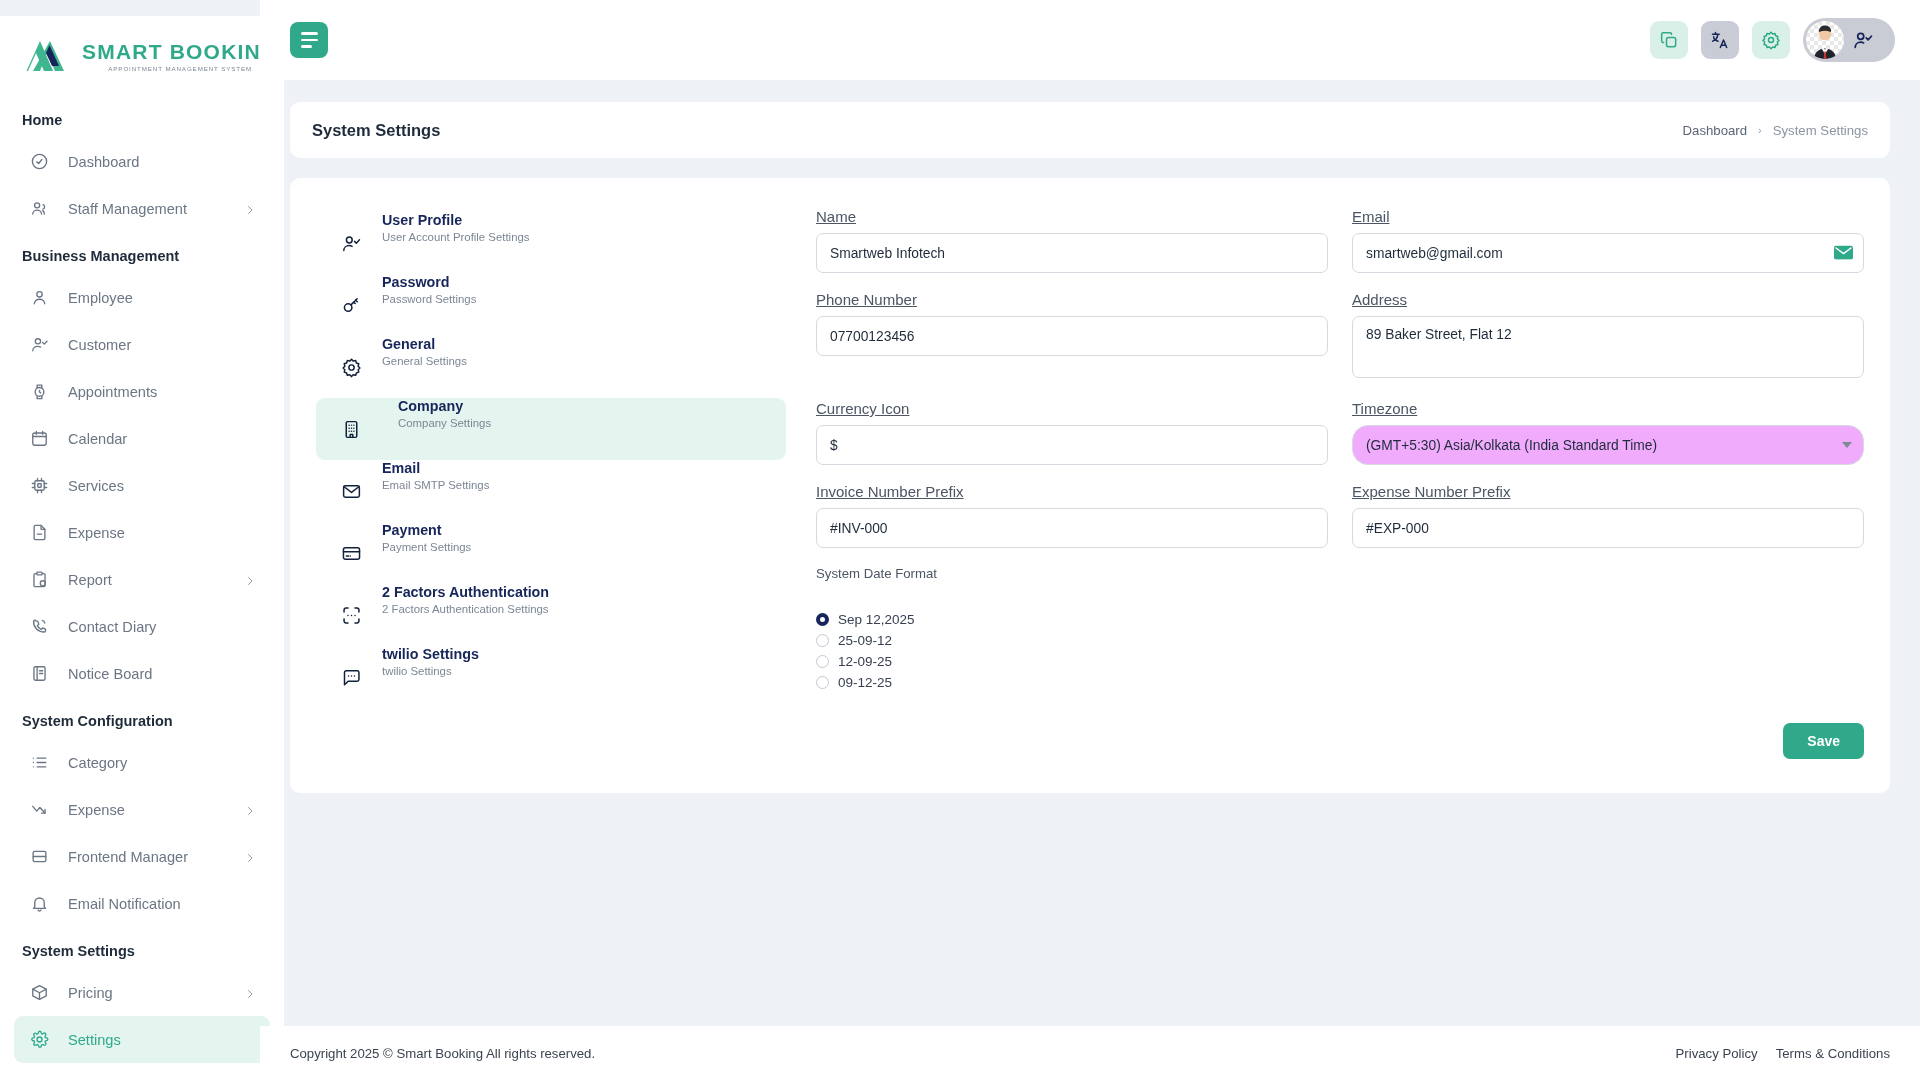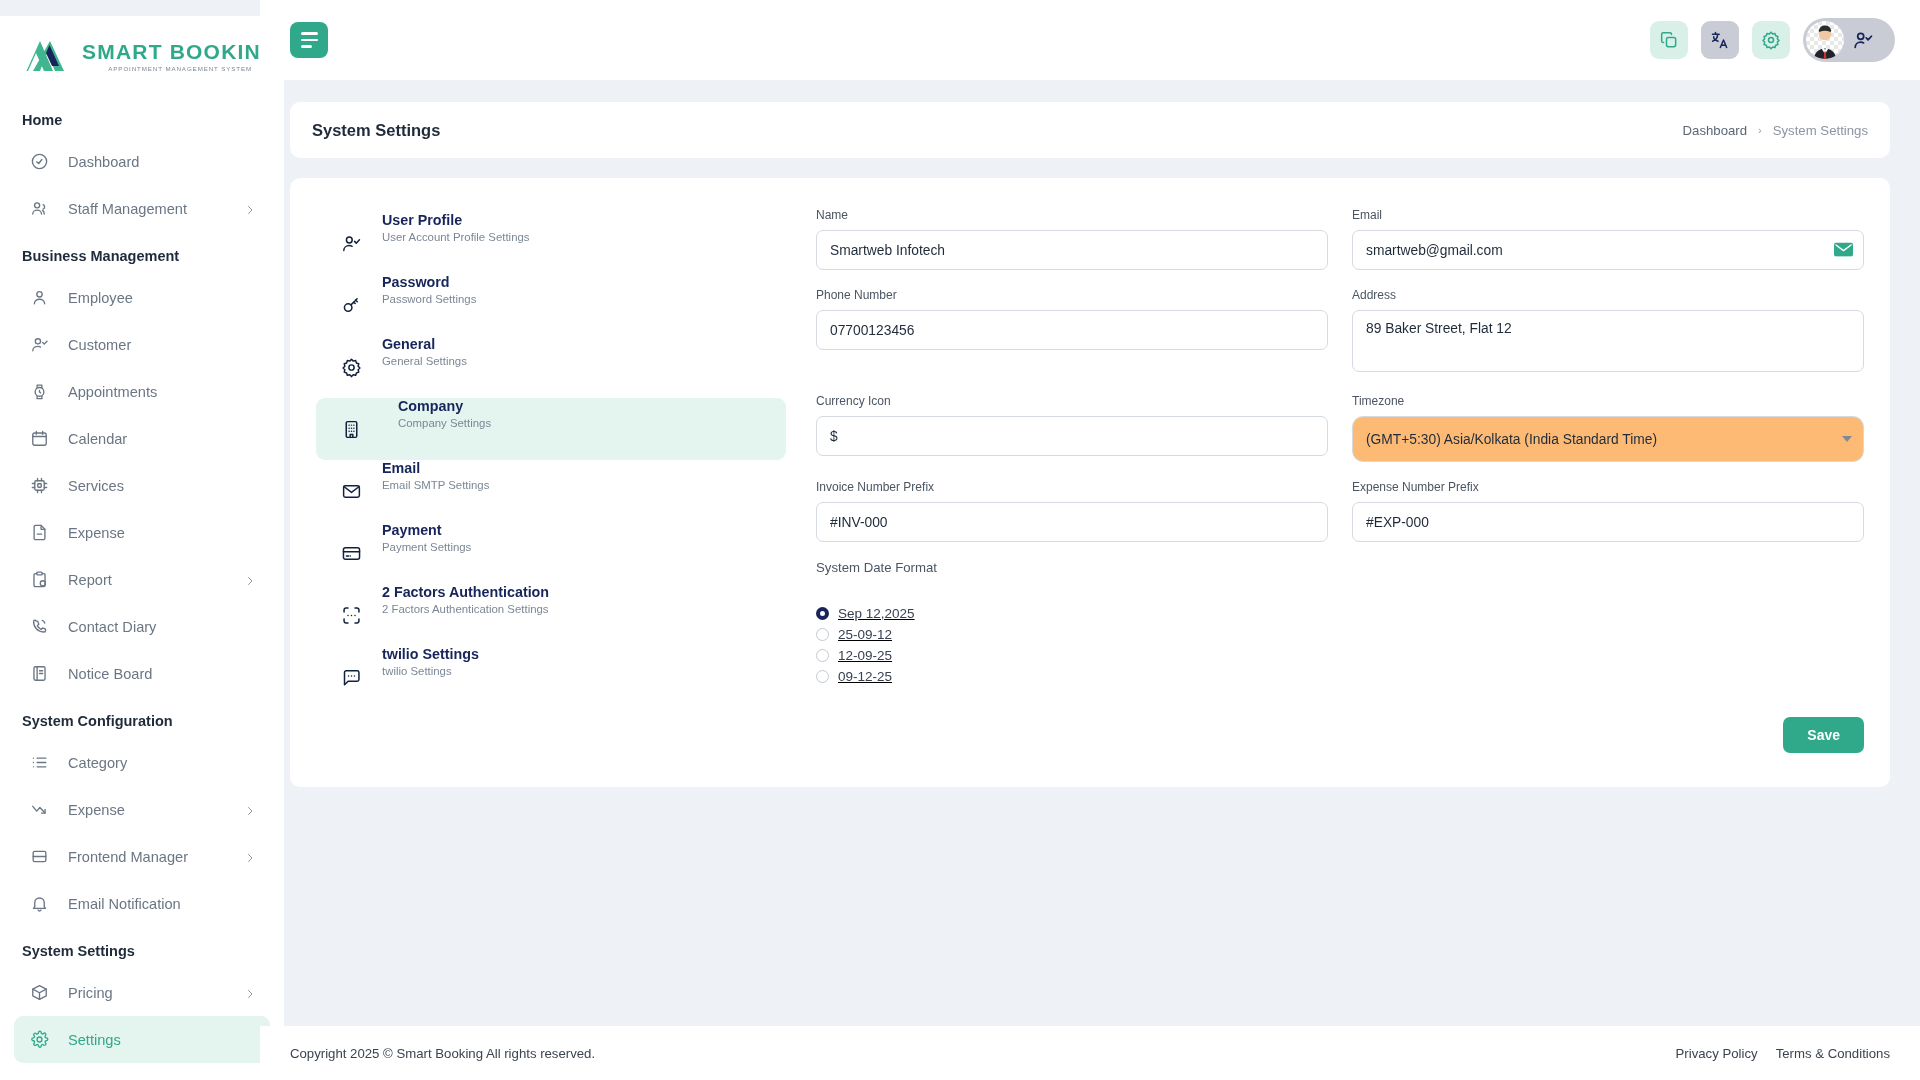--- a/index.html
+++ b/index.html
@@ -105,50 +105,50 @@
   .set-ic { width: 26px; flex: 0 0 26px; margin-right: 18px; display: flex; align-items: center; justify-content: center; color: #12203c; }
   .set-ic svg { width: 21px; height: 21px; stroke: currentColor; fill: none; stroke-width: 1.7; stroke-linecap: round; stroke-linejoin: round; }
   .set-txt { display: flex; flex-direction: column; gap: 3px; }
   .set-title { font-size: 14.3px; font-weight: bold; color: #17255a; line-height: 1.15; }
   .set-sub { font-size: 11.4px; color: #7b8795; line-height: 1.15; }
 
   
   #form-area { flex: 1 1 auto; padding-left: 30px; }
   .row { display: flex; gap: 24px; margin-bottom: 18px; }
   .col { flex: 1 1 0; min-width: 0; }
-  .flabel { font-size: 12px; color: #4b5563; margin-bottom: 8px; display: block; }
+  .flabel { font-size: 15px; color: #4b5563; margin-bottom: 8px; display: block; text-decoration: underline; }
   .finput {
     width: 100%; height: 40px; border: 1px solid #d5dae1; border-radius: 7px;
     padding: 0 13px; font-size: 13.8px; color: #1f2b3a;
     font-family: "Liberation Sans", sans-serif; background: #fff; outline: none;
   }
   .field-wrap { position: relative; }
   .mail-badge {
     position: absolute; right: 11px; top: 50%; transform: translateY(-50%);
     width: 19px; height: 15px; color: #2fa98a;
   }
   textarea.finput { height: 62px; padding-top: 9px; resize: none; line-height: 1.35; }
   .sel-wrap { position: relative; }
   .fselect {
-    width: 100%; height: 46px; border: 1px solid #d5dae1; border-radius: 11px;
+    width: 100%; height: 40px; border: 1px solid #d5dae1; border-radius: 16px;
     padding: 0 30px 0 13px; font-size: 13.8px; color: #1f2b3a;
-    background: #fdba74; display: flex; align-items: center; cursor: pointer;
+    background: #f0abfc; display: flex; align-items: center; cursor: pointer;
   }
   .sel-arrow {
     position: absolute; right: 12px; top: 50%; transform: translateY(-50%);
     width: 0; height: 0; border-left: 5px solid transparent; border-right: 5px solid transparent;
     border-top: 6px solid #808a96;
   }
 
   
   #radio-row { display: flex; margin-top: 13px; }
   .radio-group { }
   #rg-date { width: 267px; flex: 0 0 267px; }
   .rg-title { font-size: 13.2px; color: #4b5563; margin-bottom: 28px; }
-  .radio-line { display: flex; align-items: center; height: 21px; cursor: pointer; text-decoration: underline; }
+  .radio-line { display: flex; align-items: center; height: 21px; cursor: pointer; }
   .rdo {
     width: 13px; height: 13px; flex: 0 0 13px; border-radius: 50%;
     border: 1.4px solid #c3c9d2; background: #fff; margin-right: 9px;
     display: flex; align-items: center; justify-content: center;
   }
   .rdo.on { border: 4px solid #17255a; }
   .rdo-label { font-size: 13.5px; color: #374151; }
 
   #save-row { display: flex; justify-content: flex-end; margin-top: 30px; }
   #save-btn {

